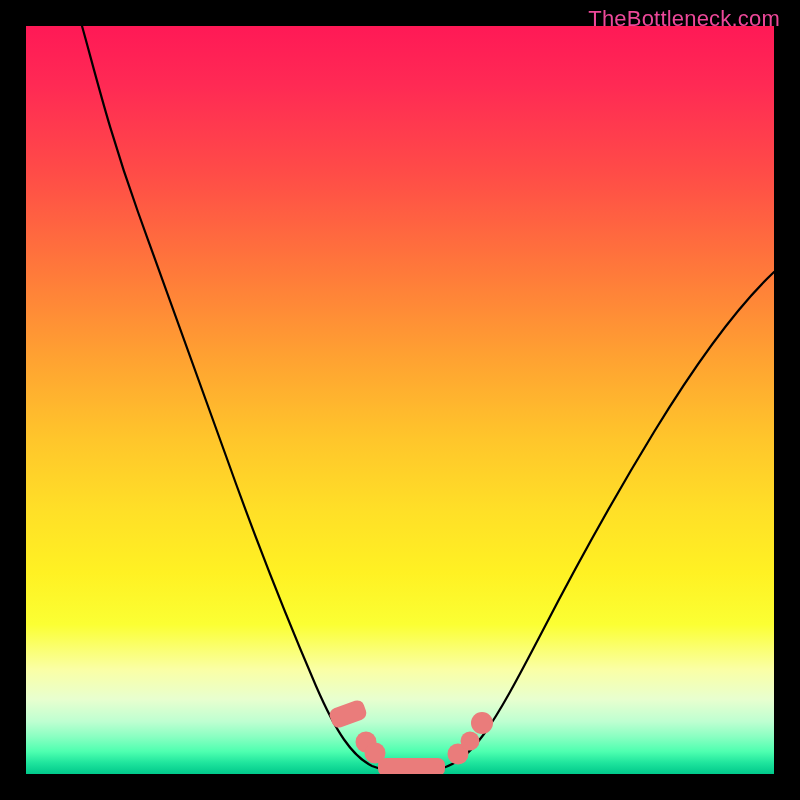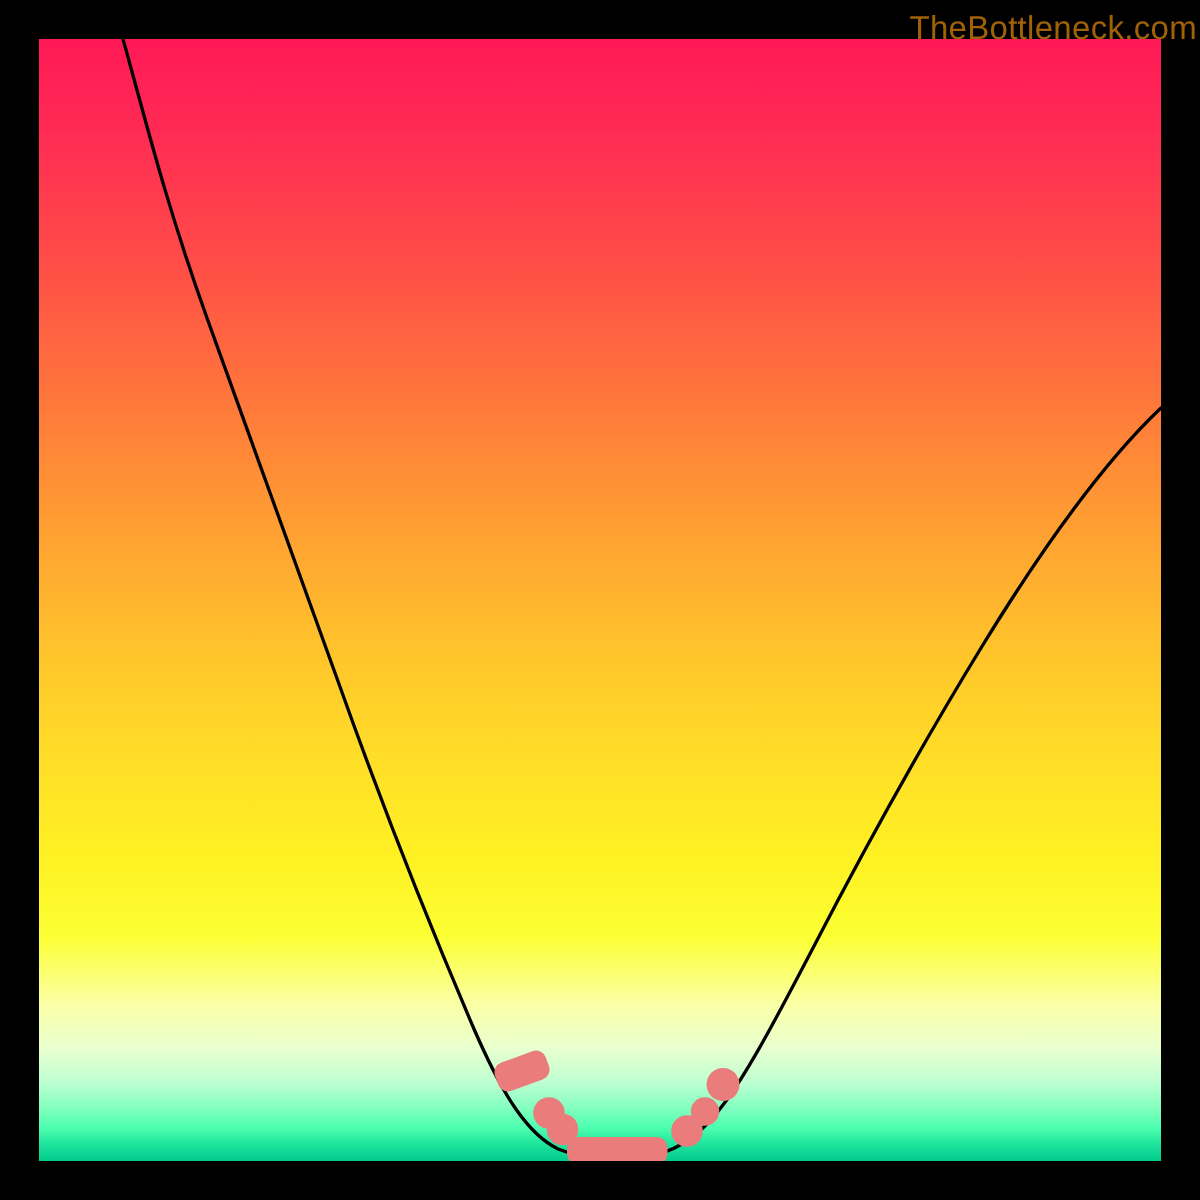--- a/index.html
+++ b/index.html
@@ -40,22 +40,22 @@
       #beffd1 93%,
       #8affc2 95%,
       #4effb0 97%,
       #1fe59d 98.5%,
       #00c98b 100%
     );
   }
   .watermark {
     position: absolute;
     top: 6px;
-    right: 2px;
-    color: #a16207;
+    right: 20px;
+    color: #ec4899;
     font-size: 22px;
     font-weight: 400;
     letter-spacing: 0.2px;
     pointer-events: none;
     user-select: none;
     margin-left: 36px;
   }
   svg.curve-layer {
     position: absolute;
     left: 0;

